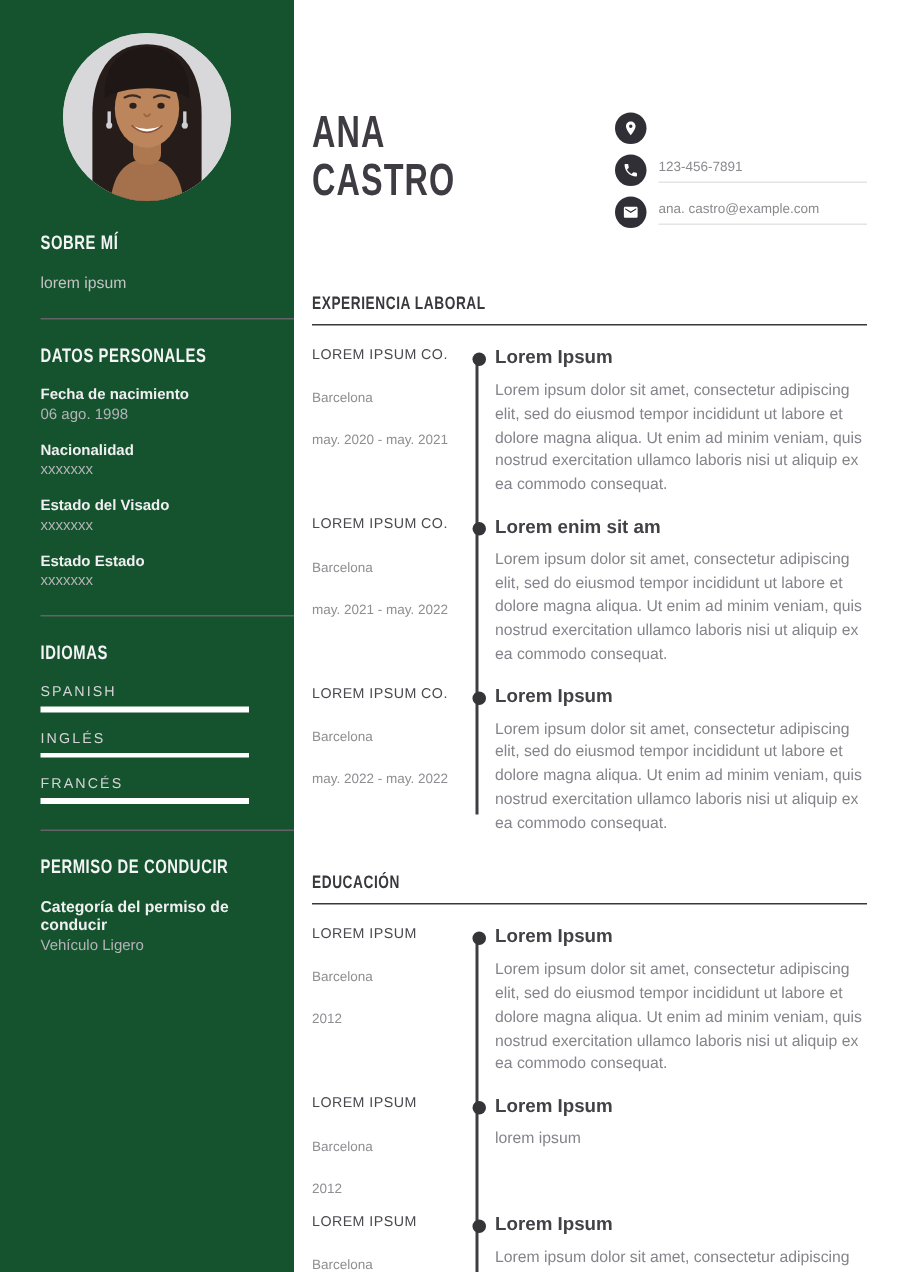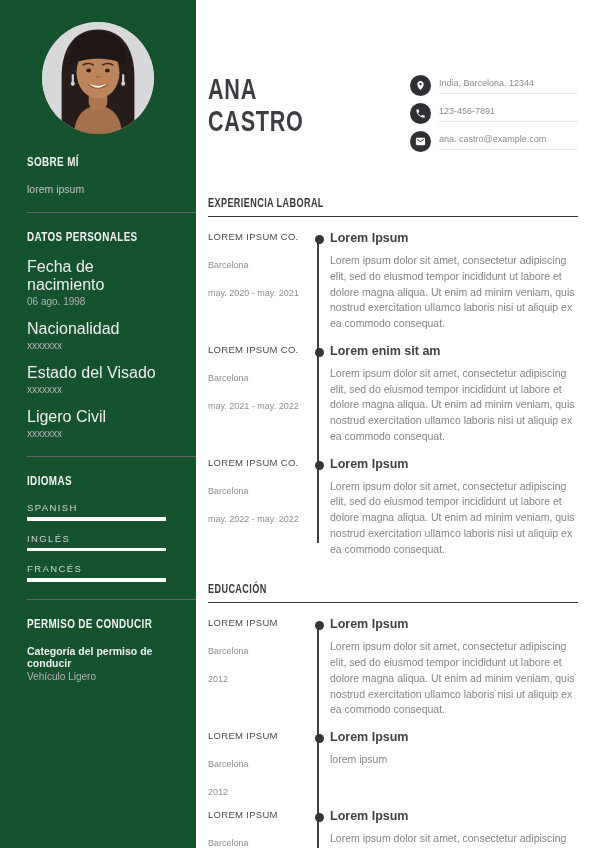--- a/index.html
+++ b/index.html
@@ -12,21 +12,21 @@
 
   
   .sidebar { width:196px; flex-shrink:0; background:#14532d; color:#c9c8cc; padding-top:22px; }
   .photo-wrap { width:112px; height:112px; border-radius:50%; overflow:hidden; margin:0 auto 20px auto; background:#d8d7da; }
   .photo-wrap svg { display:block; }
   .side-pad { padding-left:27px; padding-right:30px; }
   .side-title { font-size:13px; font-weight:700; color:#f4f3f5; text-transform:uppercase; margin-bottom:14px; }
   .side-body { font-size:10.5px; color:#c3c2c6; }
   .side-div { border:none; border-top:1px solid #65626a; margin:17px 0 16px 27px; }
   .field { margin-bottom:13px; }
-  .f-label { font-size:16px; font-weight:400; color:#efeef1; margin-bottom:2px; }
+  .f-label { font-size:10px; font-weight:700; color:#efeef1; margin-bottom:2px; }
   .f-value { font-size:10px; color:#b4b3b8; }
   .lang { margin-bottom:12px; }
   .lang-label { font-size:9.5px; letter-spacing:1.4px; color:#d4d3d7; margin-bottom:4px; }
   .lang-bar-track { height:3.5px; background:rgba(255,255,255,0.12); }
   .lang-bar-fill { height:3.5px; background:#ffffff; }
   .drive-label { font-size:10.5px; font-weight:700; color:#efeef1; margin-bottom:2px; }
   .drive-value { font-size:10px; color:#b4b3b8; }
 
   
   .main { flex:1; padding:45px 22px 0 12px; }
@@ -95,21 +95,21 @@
       </div>
       <div class="field">
         <div class="f-label">Nacionalidad</div>
         <div class="f-value">xxxxxxx</div>
       </div>
       <div class="field">
         <div class="f-label">Estado del Visado</div>
         <div class="f-value">xxxxxxx</div>
       </div>
       <div class="field">
-        <div class="f-label">Ligero Civil</div>
+        <div class="f-label">Estado Estado</div>
         <div class="f-value">xxxxxxx</div>
       </div>
     </div>
 
     <hr class="side-div">
 
     <div class="side-pad">
       <div class="side-title"><span class="cond">IDIOMAS</span></div>
       <div class="lang">
         <div class="lang-label">SPANISH</div>
@@ -148,21 +148,20 @@
         <span class="name-line">ANA</span>
         <span class="name-line">CASTRO</span>
       </div>
       <div class="contacts">
         <div class="contact-row">
           <span class="c-icon">
             <svg width="11" height="11" viewBox="0 0 24 24">
                 <path fill="#ffffff" d="M12 2 C8 2 5 5 5 9 c0 5 7 13 7 13 s7-8 7-13 c0-4-3-7-7-7 z m0 9.5 A2.5 2.5 0 1 1 12 6.5 a2.5 2.5 0 0 1 0 5 z"></path>
               </svg>
           </span>
-          <div class="c-text">India, Barcelona, 12344</div>
         </div>
         <div class="contact-row">
           <span class="c-icon">
             <svg width="11" height="11" viewBox="0 0 24 24">
                 <path fill="#ffffff" d="M6.6 10.8 c1.4 2.8 3.8 5.1 6.6 6.6 l2.2-2.2 c0.3-0.3 0.7-0.4 1-0.2 1.1 0.4 2.3 0.6 3.6 0.6 0.6 0 1 0.4 1 1 v3.4 c0 0.6-0.4 1-1 1 C10.6 21 3 13.4 3 4 c0-0.6 0.4-1 1-1 h3.5 c0.6 0 1 0.4 1 1 0 1.2 0.2 2.4 0.6 3.6 0.1 0.3 0 0.7-0.2 1 l-2.3 2.2 z"></path>
               </svg>
           </span>
           <div class="c-text">123-456-7891</div>
         </div>
         <div class="contact-row">

